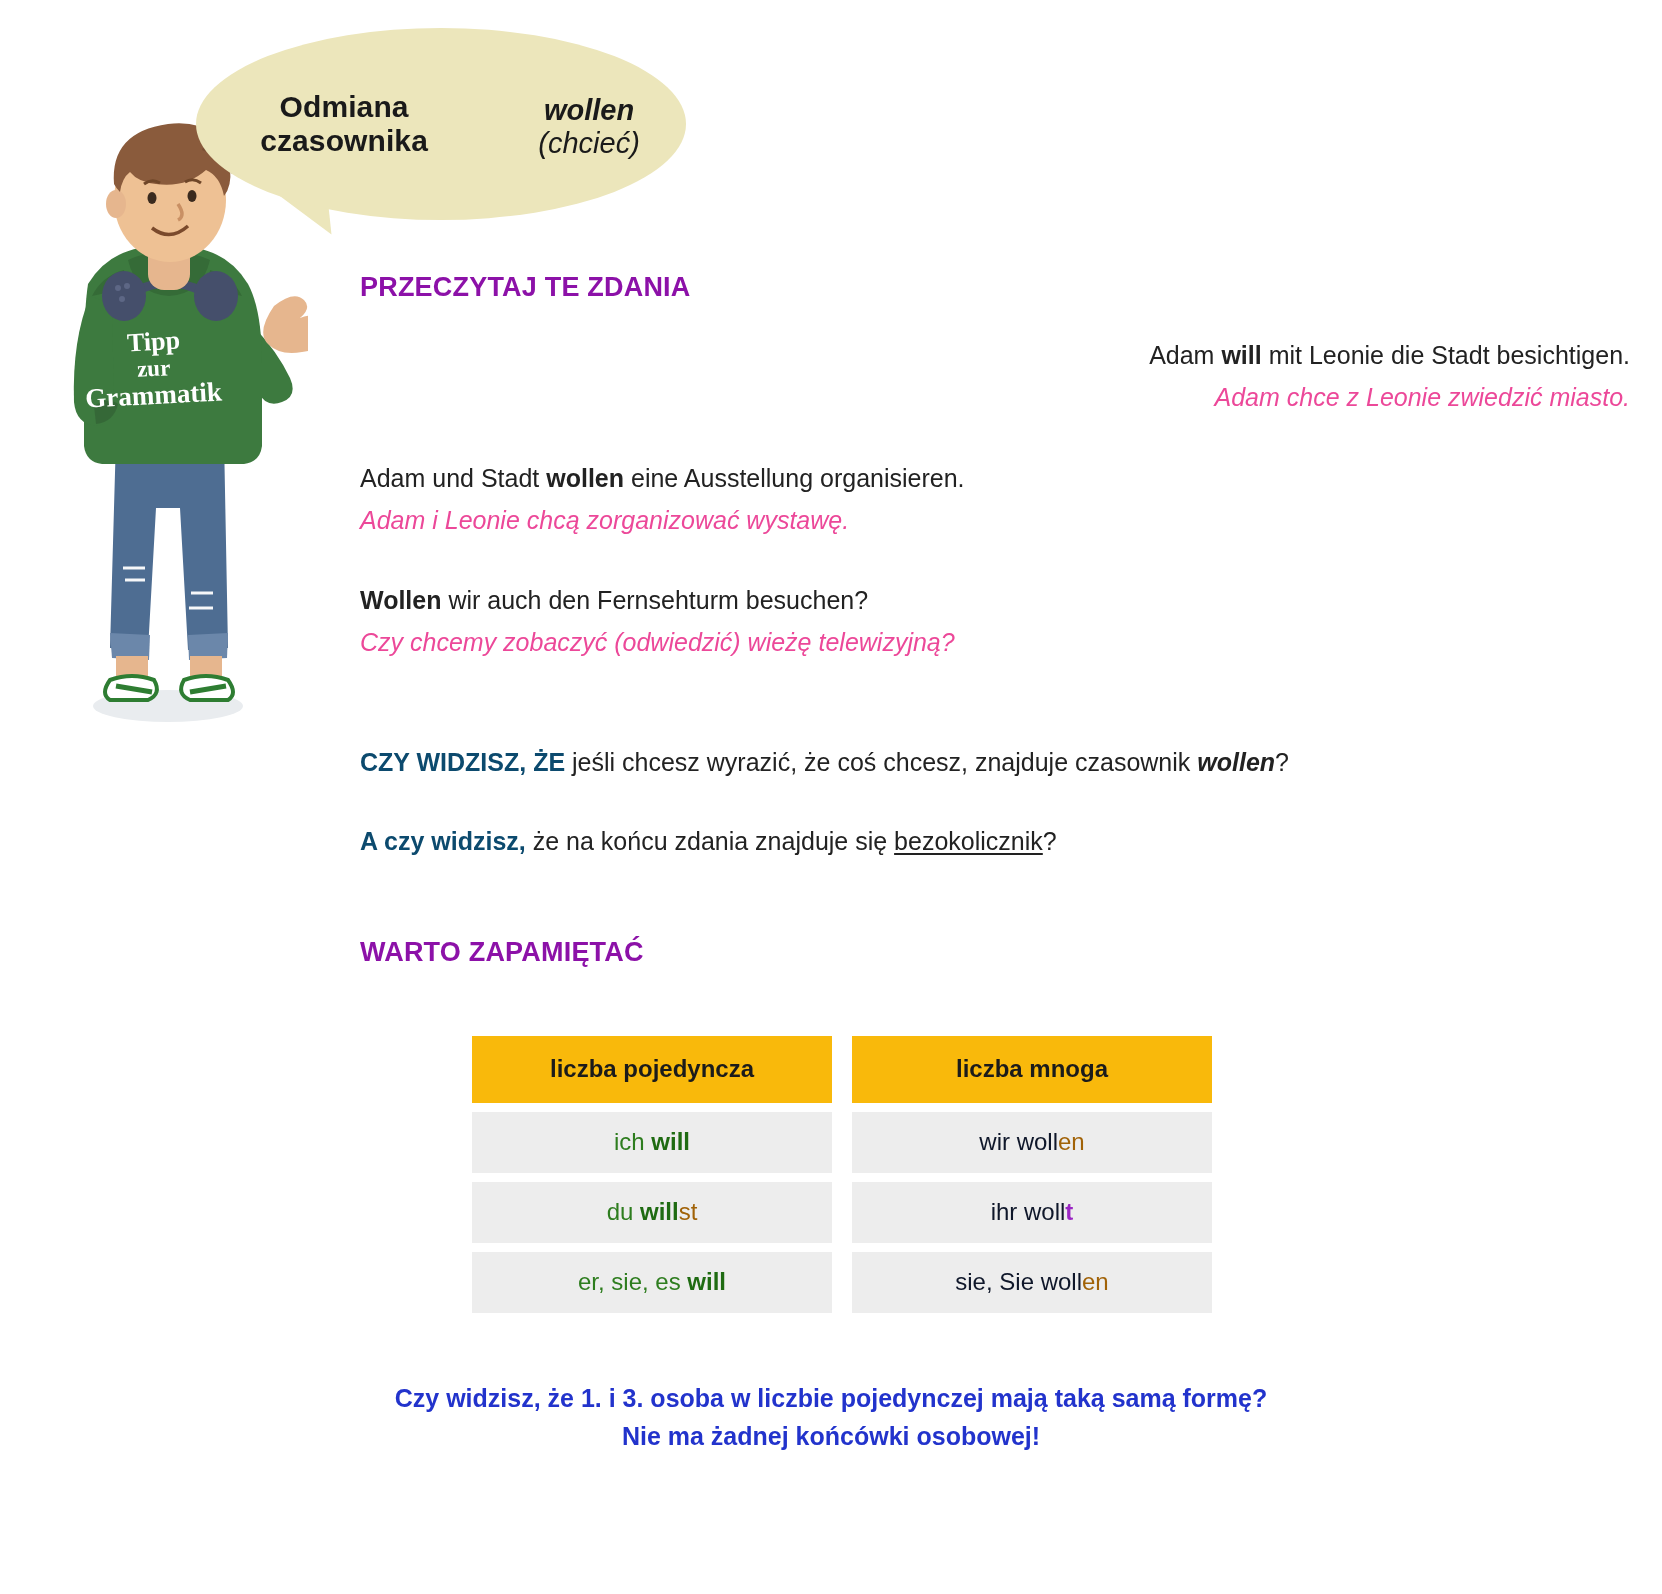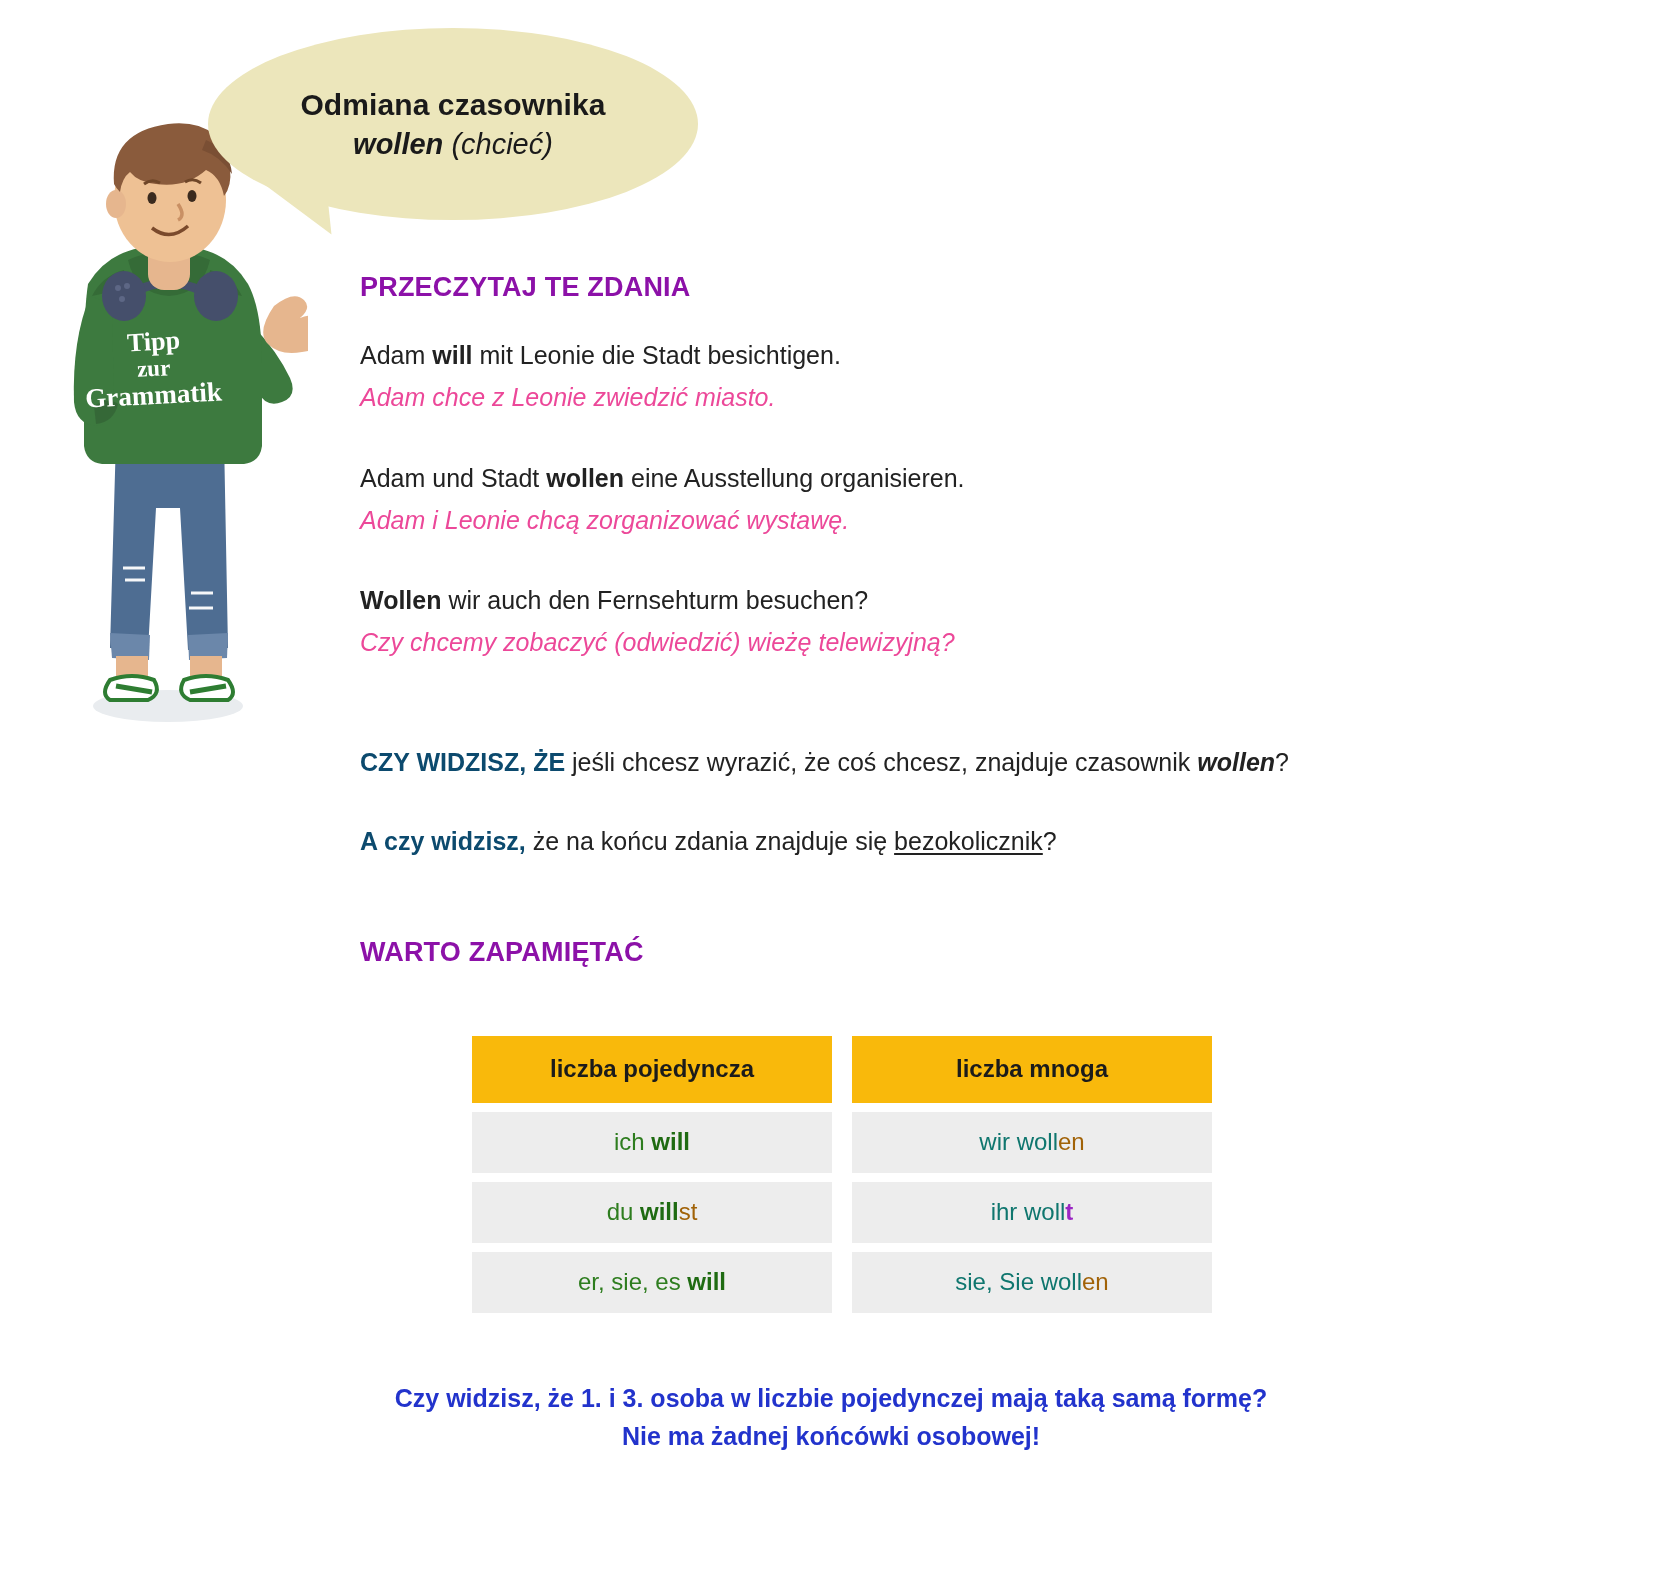--- a/index.html
+++ b/index.html
@@ -6,25 +6,25 @@
   html, body {
     width: 1662px; height: 1594px;
     background: #ffffff;
     font-family: "Liberation Sans", sans-serif;
     overflow: hidden;
   }
   .page { position: relative; width: 1662px; height: 1594px; background:#fff; }
 
   
   .bubble {
-    position: absolute; left: 208px; top: 28px;
+    position: absolute; left: 196px; top: 28px;
     width: 490px; height: 192px;
     background: #ece6bb;
     border-radius: 50% / 50%;
-    display: flex; flex-direction: column;
+    display: flex; flex-direction: row;
     align-items: center; justify-content: center;
     text-align: center;
     z-index: 6;
   }
   .bubble-tail {
     position: absolute; left: 228px; top: 168px;
     width: 0; height: 0;
     border-left: 22px solid transparent;
     border-right: 78px solid #ece6bb;
     border-bottom: 72px solid transparent;
@@ -64,21 +64,21 @@
   }
   .tbl-cell {
     background: #ededed; color:#222; font-size: 24px;
     text-align:center; padding: 16px 0 17px 0;
   }
   .gap { height: 9px; background:#fff; }
   .g  { color:#2e7d1f; }          
   .gb { color:#1f6b12; font-weight:700; }  
   .pu { color:#a16207; }          
   .pub{ color:#9b27c4; font-weight:700; }
-  .bk { color:#0f766e; }
+  .bk { color:#0f172a; }
 
   
   .footer {
     position: absolute; left: 0; top: 1380px; width: 1662px;
     text-align: center; color:#2233cc; font-weight: 700;
     font-size: 25px; line-height: 1.5;
   }
 </style>
 </head>
 <body>
@@ -165,21 +165,21 @@
 
   <div class="bubble">
     <div class="bubble-l1">Odmiana czasownika</div>
     <div class="bubble-l2"><b>wollen</b><span> (chcieć)</span></div>
   </div>
 
   <div class="content">
 
     <h2 class="section-head">PRZECZYTAJ TE ZDANIA</h2>
 
-    <div class="sent-block" style="">
+    <div class="sent-block" style="text-align:right;">
       <div class="sent-de"><span>Adam </span><b>will</b><span> mit Leonie die Stadt besichtigen.</span></div>
       <div class="sent-pl">Adam chce z Leonie zwiedzić miasto.</div>
     </div>
 
     <div class="sent-block" style="margin-top:44px;">
       <div class="sent-de"><span>Adam und Stadt </span><b>wollen</b><span> eine Ausstellung organisieren.</span></div>
       <div class="sent-pl">Adam i Leonie chcą zorganizować wystawę.</div>
     </div>
 
     <div class="sent-block" style="margin-top:44px;">

